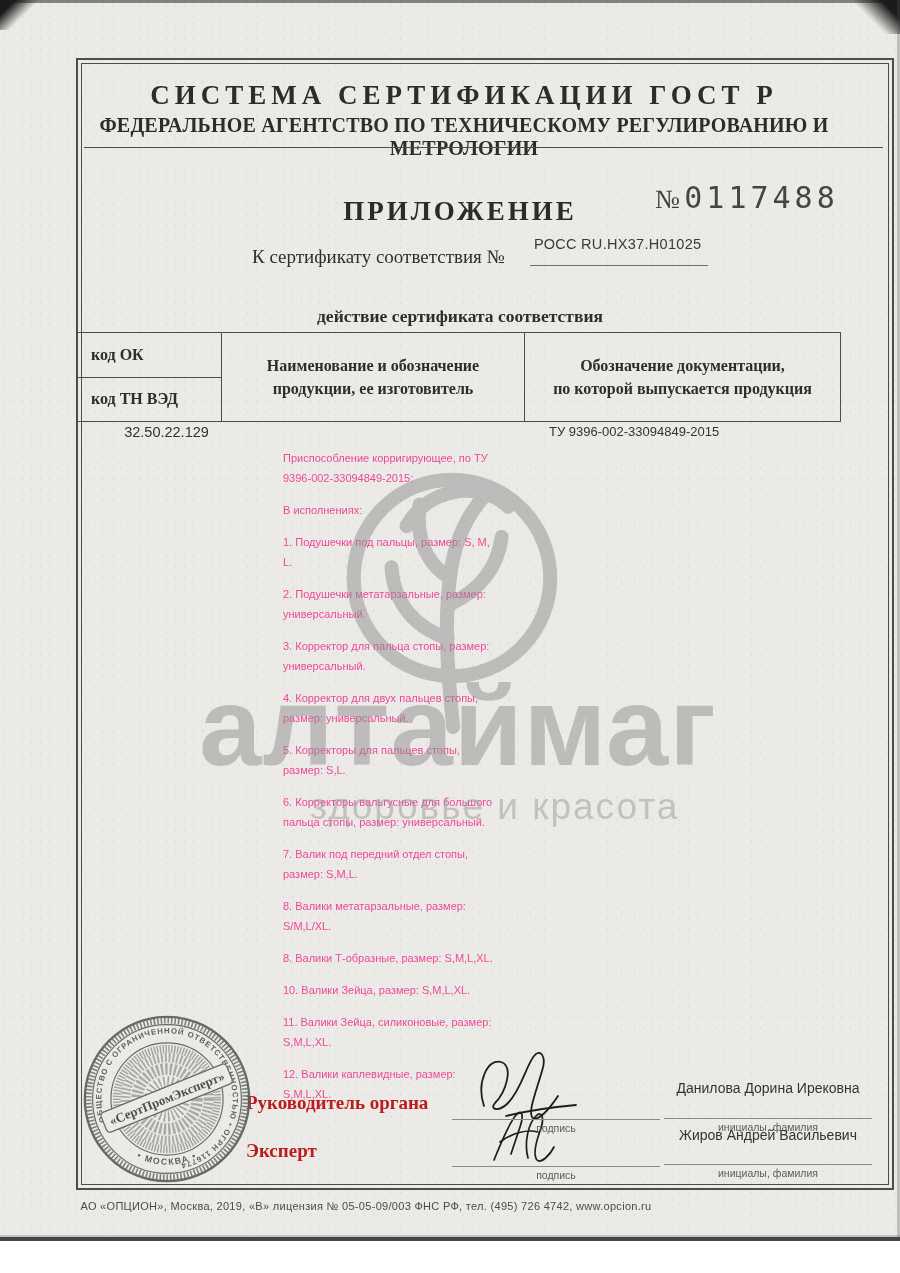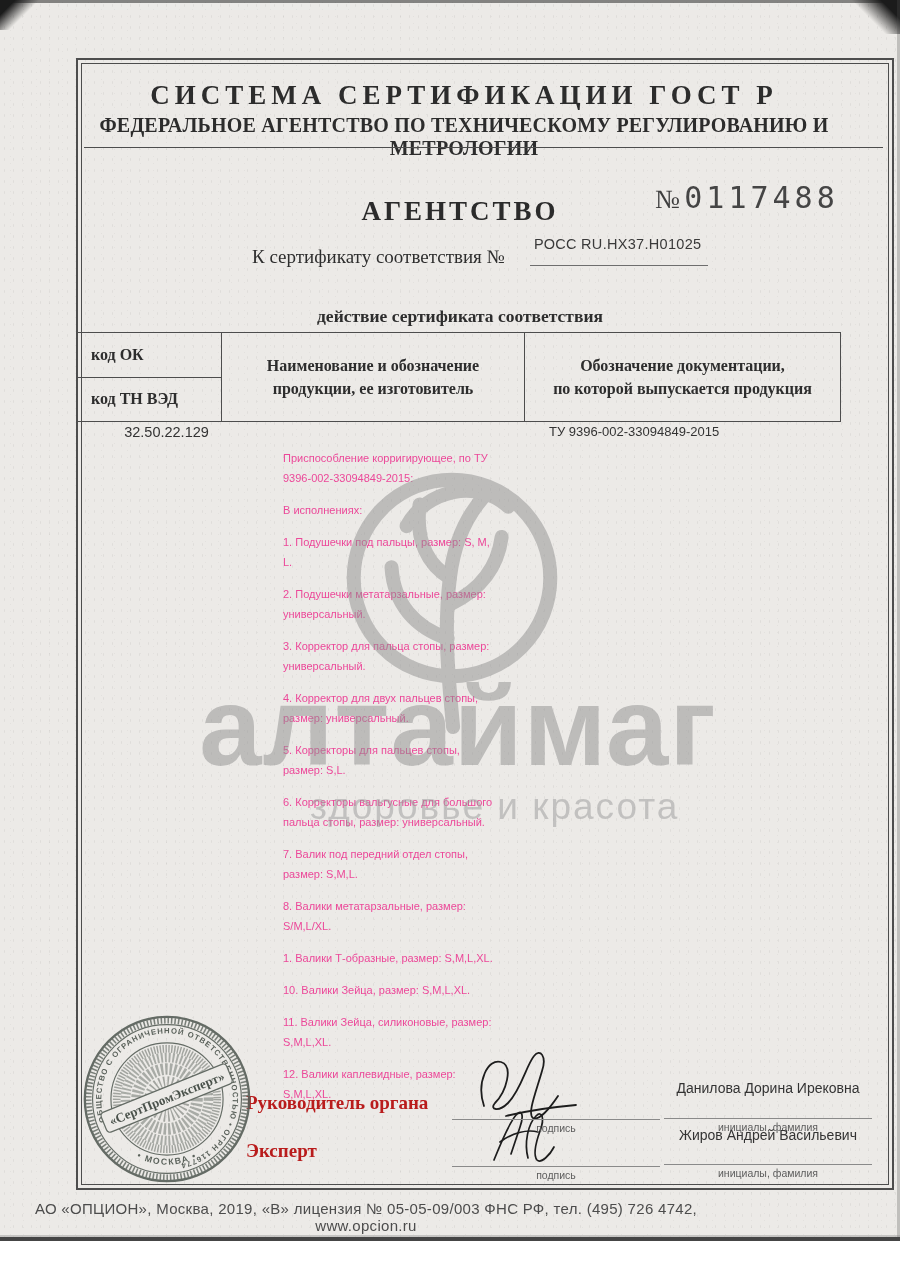--- a/index.html
+++ b/index.html
@@ -67,21 +67,21 @@
   .nl1{left:664px;top:1118px;width:208px;} .nl2{left:664px;top:1164px;width:208px;}
   .sig-caption{position:absolute;width:208px;text-align:center;font-size:10.5px;color:#5d5d5d;}
   .sc1{left:452px;top:1122px;} .sc2{left:452px;top:1169px;}
   .nc1{left:664px;top:1121px;} .nc2{left:664px;top:1167px;}
   .sig-name{position:absolute;width:212px;text-align:center;font-size:14px;color:#333;white-space:nowrap;}
   .nm1{left:662px;top:1080px;} .nm2{left:662px;top:1127px;}
   .sig-ink{position:absolute;}
   .ink1{left:468px;top:1050px;} .ink2{left:482px;top:1108px;}
   .stamp{position:absolute;left:80px;top:1012px;width:174px;height:174px;opacity:.92;}
   .footer{position:absolute;left:0;top:1200px;width:732px;text-align:center;
-      font-size:15px;color:#4c4c4c;letter-spacing:.3px;}
+      font-size:11px;color:#4c4c4c;letter-spacing:.3px;}
 </style>
 </head>
 <body>
 
 <div class="page">
   <div class="paper"></div>
   <div class="top-smear"></div>
   <div class="corner-tl"></div>
   <div class="corner-tr"></div>
   <div class="right-smear"></div>
@@ -91,21 +91,21 @@
 
   <div class="h1">СИСТЕМА СЕРТИФИКАЦИИ ГОСТ Р</div>
   <div class="h2">ФЕДЕРАЛЬНОЕ АГЕНТСТВО ПО ТЕХНИЧЕСКОМУ РЕГУЛИРОВАНИЮ И МЕТРОЛОГИИ</div>
   <div class="header-divider"></div>
 
   <div class="doc-number">
     <span class="no">№</span>
     <span class="digits">0117488</span>
   </div>
 
-  <div class="doc-title">АГЕНТСТВО</div>
+  <div class="doc-title">ПРИЛОЖЕНИЕ</div>
 
   <div class="cert-label serif">К сертификату соответствия №</div>
   <div class="cert-value">РОСС RU.HX37.H01025</div>
   <div class="cert-line"></div>
 
   <div class="subtitle st2">действие сертификата соответствия</div>
 
   <div class="thead">
     <div class="c1">
       <div class="sub-top">код ОК</div>
@@ -133,21 +133,21 @@
       <p class="prod">4. Корректор для двух пальцев стопы,
 размер: универсальный.</p>
       <p class="prod">5. Корректоры для пальцев стопы,
 размер: S,L.</p>
       <p class="prod">6. Корректоры вальгусные для большого
 пальца стопы, размер: универсальный.</p>
       <p class="prod">7. Валик под передний отдел стопы,
 размер: S,M,L.</p>
       <p class="prod">8. Валики метатарзальные, размер:
 S/M,L/XL.</p>
-      <p class="prod">1. Валики Т-образные, размер: S,M,L,XL.</p>
+      <p class="prod">8. Валики Т-образные, размер: S,M,L,XL.</p>
       <p class="prod">10. Валики Зейца, размер: S,M,L,XL.</p>
       <p class="prod">11. Валики Зейца, силиконовые, размер:
 S,M,L,XL.</p>
       <p class="prod">12. Валики каплевидные, размер:
 S,M,L,XL.</p>
     </div>
 
   <div class="watermark">
     <svg class="wm-logo" width="216" height="288" viewBox="0 0 200 266">
       <g fill="none" stroke="#8f8f8f" stroke-width="13" stroke-linecap="round">

